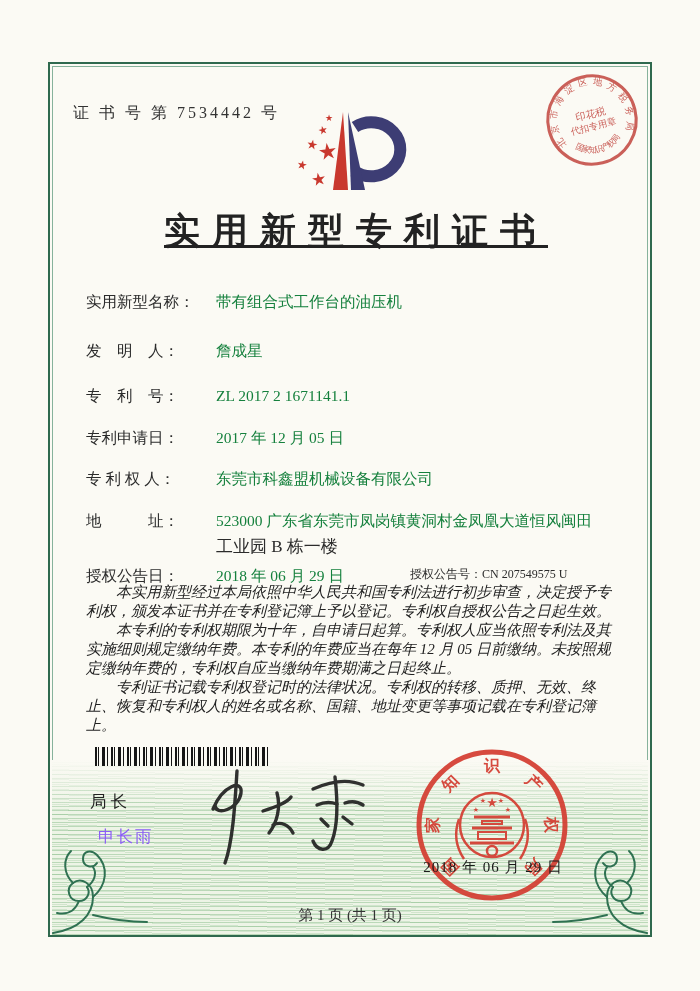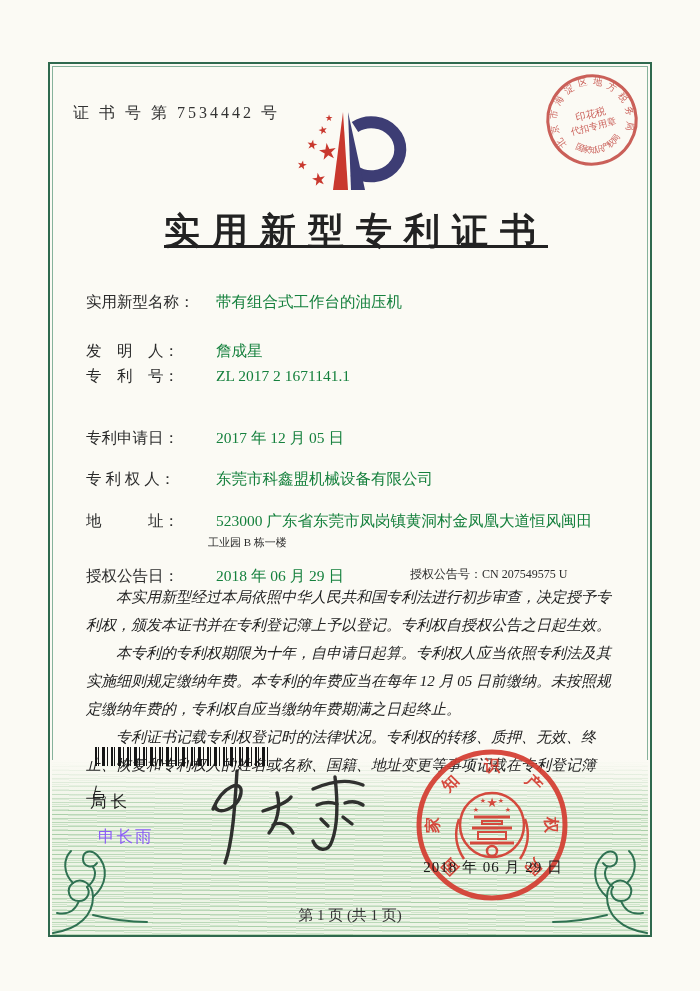--- a/index.html
+++ b/index.html
@@ -35,26 +35,26 @@
   .title{
     left:0;top:207px;width:700px;text-align:center;
     font-size:36px;font-weight:600;letter-spacing:12px;color:#222;
     text-indent:12px;
     text-decoration:underline;
   }
   
   .field{left:86px;font-size:15.5px;white-space:nowrap;}
   .flabel{display:inline-block;width:130px;color:#2b2b2b;}
   .fvalue{color:#15803d;}
-  .addr2{left:208px;font-size:11px;}
+  .addr2{left:216px;font-size:17px;}
   .grant-no{left:410px;top:566px;font-size:12px;white-space:nowrap;}
   
   .body-text{
     left:86px;top:583px;width:528px;
-    font-size:15px;line-height:28px;font-style:italic;color:#222;
+    font-size:15px;line-height:19px;font-style:italic;color:#222;
   }
   .body-text p{margin:0;text-indent:2em;}
   
   .barcode{
     left:95px;top:747px;width:176px;height:19px;
     background:repeating-linear-gradient(90deg,
       #161616 0 2px,transparent 2px 3px,
       #161616 3px 4px,transparent 4px 7px,
       #161616 7px 10px,transparent 10px 12px,
       #161616 12px 13px,transparent 13px 16px);
@@ -153,21 +153,21 @@
 </svg>
 
 <div class="abs title">实用新型专利证书</div>
 
 <div class="abs field" style="top:292px">
   <span class="flabel">实用新型名称：</span><span class="fvalue">带有组合式工作台的油压机</span>
 </div>
 <div class="abs field" style="top:341px">
   <span class="flabel">发　明　人：</span><span class="fvalue">詹成星</span>
 </div>
-<div class="abs field" style="top:366px">
+<div class="abs field" style="top:386px">
   <span class="flabel">专　利　号：</span><span class="fvalue">ZL 2017 2 1671141.1</span>
 </div>
 <div class="abs field" style="top:428px">
   <span class="flabel">专利申请日：</span><span class="fvalue">2017 年 12 月 05 日</span>
 </div>
 <div class="abs field" style="top:469px">
   <span class="flabel">专 利 权 人：</span><span class="fvalue">东莞市科鑫盟机械设备有限公司</span>
 </div>
 <div class="abs field" style="top:511px">
   <span class="flabel">地　　　址：</span><span class="fvalue">523000 广东省东莞市凤岗镇黄洞村金凤凰大道恒风闽田</span>

